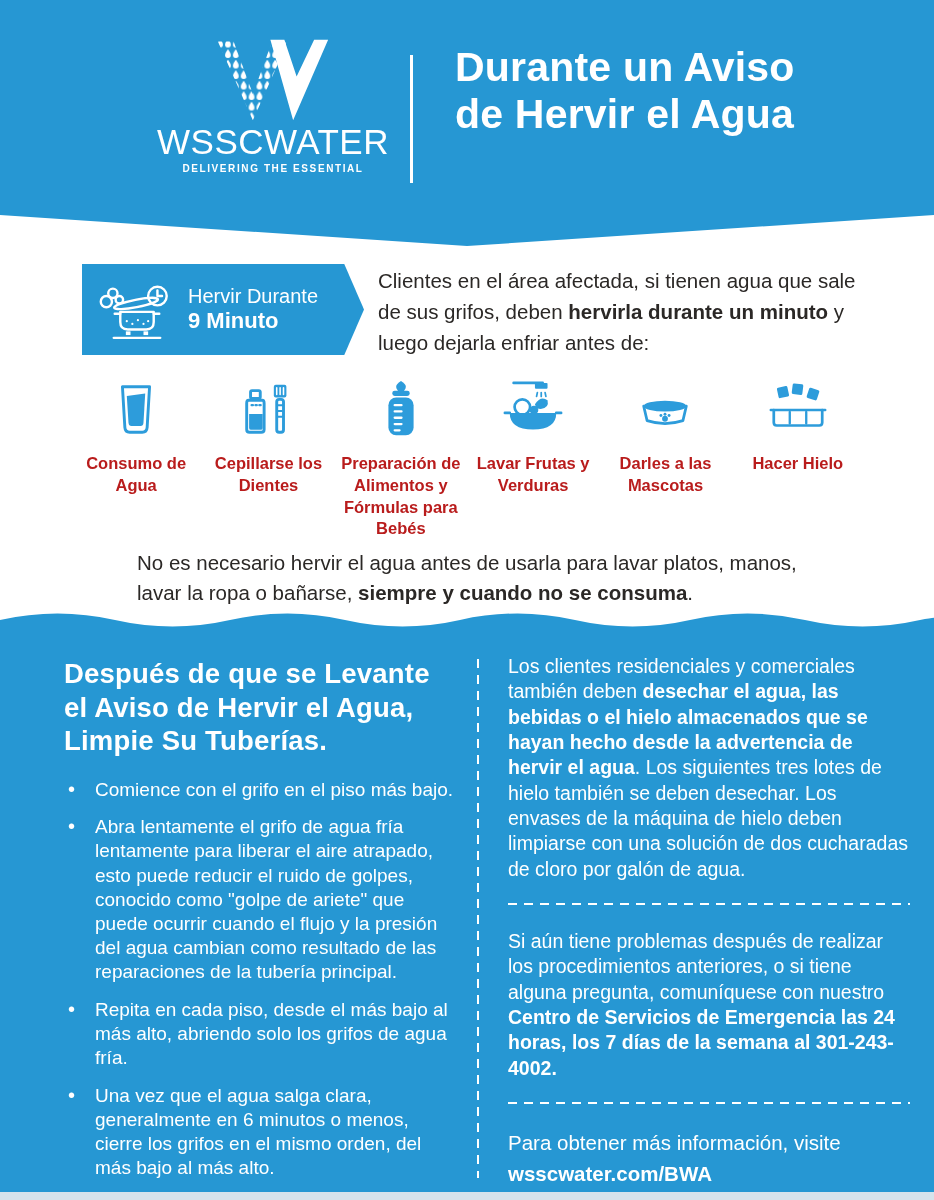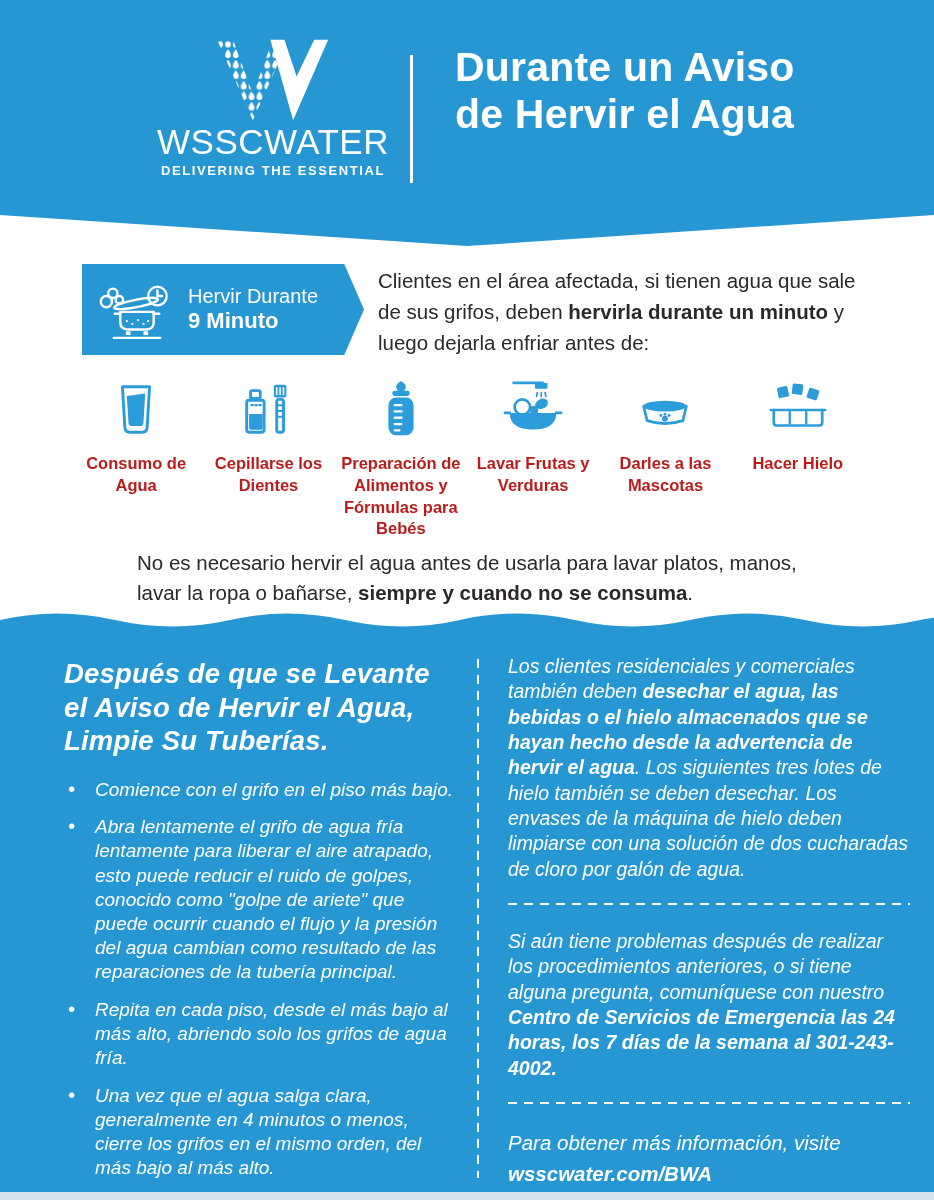--- a/index.html
+++ b/index.html
@@ -10,21 +10,21 @@
     font-family:"Liberation Sans", sans-serif;
   }
   
   .header { position:absolute; top:0; left:0; width:934px; height:213px; background:#2697d3; }
   .header-dip { position:absolute; top:213px; left:0; width:934px; height:33px; display:block; }
   .logo { position:absolute; left:138px; top:38px; width:270px; text-align:center; color:#fff; }
   .logo .w-mark { display:block; margin:0 auto; width:132px; height:84px; }
   .logo-text { font-size:35px; letter-spacing:0.5px; line-height:1; margin-top:2px; }
   .logo-text .wssc { font-weight:400; }
   .logo-text .water { font-weight:400; }
-  .logo-tagline { font-size:13px; font-weight:700; letter-spacing:1.6px; margin-top:4px; }
+  .logo-tagline { font-size:10px; font-weight:700; letter-spacing:1.6px; margin-top:4px; }
   .header-divider { position:absolute; left:410px; top:55px; width:2.5px; height:128px; background:#ffffff; }
   .title { position:absolute; left:455px; top:44px; width:345px; color:#ffffff;
            font-size:41px; font-weight:700; line-height:1.15; letter-spacing:0.2px; }
   
   .banner { position:absolute; left:82px; top:264px; width:282px; height:91px; background:#2697d3;
             clip-path:polygon(0 0, 93% 0, 100% 50%, 93% 100%, 0 100%);
             display:flex; align-items:center; padding-left:16px; gap:12px; color:#fff; }
   .banner .pot-icon { width:78px; height:62px; flex:0 0 auto; }
   .banner-line1 { display:block; font-size:20px; line-height:1.2; }
   .banner-line2 { display:block; font-size:22px; font-weight:700; line-height:1.2; }
@@ -33,21 +33,21 @@
   .intro b, .note b { font-weight:700; }
   .uses { position:absolute; left:70px; top:378px; width:794px; display:flex; align-items:flex-start; }
   .use-item { flex:1 1 0; text-align:center; padding:0 5px; }
   .use-item svg { width:62px; height:64px; display:block; margin:0 auto; }
   .use-label { margin-top:11px; font-size:16.5px; font-weight:700; color:#b91c1c; line-height:1.32; }
   .note { position:absolute; left:137px; top:548px; width:660px; 
           color:#2b2826; font-size:20.5px; line-height:1.45; }
   
   .bottom { position:absolute; left:0; top:604px; width:934px; height:596px; }
   .wave { position:absolute; top:0; left:0; width:934px; height:30px; display:block; }
-  .bottom-body { position:absolute; top:29px; left:0; right:0; bottom:8px; background:#2697d3; color:#fff;font-style:italic; }
+  .bottom-body { position:absolute; top:29px; left:0; right:0; bottom:8px; background:#2697d3; color:#fff; }
   .footer-strip { position:absolute; left:0; right:0; bottom:0; height:8px; background:#d6e3ec; }
   .col-left { position:absolute; left:64px; top:24px; width:394px; }
   .col-left h2 { font-size:27.5px; font-weight:700; line-height:1.22; letter-spacing:0.2px; }
   .flush-list { list-style:none; margin-top:20px; }
   .flush-list li { position:relative; padding-left:31px; font-size:19px; line-height:1.27;
                    margin-bottom:13.5px; }
   .flush-list li::before { content:"\2022"; position:absolute; left:4px; top:-1px; font-size:20px; }
   .v-divider { position:absolute; left:477px; top:26px; bottom:14px; width:2px;
                background:repeating-linear-gradient(180deg,#ffffff 0 9px,transparent 9px 16px); }
   .col-right { position:absolute; left:508px; top:21px; width:402px; font-size:19.5px; line-height:1.3; }
@@ -192,21 +192,21 @@
       <path d="M0,16 q57.5,-13 115,0 q57.5,13 115,0 q57.5,-13 115,0 q57.5,13 115,0 q57.5,-13 115,0 q57.5,13 115,0 q57.5,-13 115,0 q57.5,13 115,0 q20,-4 14,-1 L934,30 L0,30 Z" fill="#2697d3"></path>
     </svg>
     <div class="bottom-body">
 
       <div class="col-left">
         <h2>Después de que se Levante el Aviso de Hervir el Agua, Limpie Su Tuberías.</h2>
         <ul class="flush-list">
           <li>Comience con el grifo en el piso más bajo.</li>
           <li>Abra lentamente el grifo de agua fría lentamente para liberar el aire atrapado, esto puede reducir el ruido de golpes, conocido como "golpe de ariete" que puede ocurrir cuando el flujo y la presión del agua cambian como resultado de las reparaciones de la tubería principal.</li>
           <li>Repita en cada piso, desde el más bajo al más alto, abriendo solo los grifos de agua fría.</li>
-          <li>Una vez que el agua salga clara, generalmente en 4 minutos o menos, cierre los grifos en el mismo orden, del más bajo al más alto.</li>
+          <li>Una vez que el agua salga clara, generalmente en 6 minutos o menos, cierre los grifos en el mismo orden, del más bajo al más alto.</li>
           <li>También debe limpiar la líneade agua del refrigerador.</li>
         </ul>
       </div>
 
       <div class="v-divider"></div>
 
       <div class="col-right">
         <p><span>Los clientes residenciales y comerciales también deben </span><b>desechar el agua, las bebidas o el hielo almacenados que se hayan hecho desde la advertencia de hervir el agua</b><span>. Los siguientes tres lotes de hielo también se deben desechar. Los envases de la máquina de hielo deben limpiarse con una solución de dos cucharadas de cloro por galón de agua.</span></p>
         <div class="h-divider"></div>
         <p><span>Si aún tiene problemas después de realizar los procedimientos anteriores, o si tiene alguna pregunta, comuníquese con nuestro </span><b>Centro de Servicios de Emergencia las 24 horas, los 7 días de la semana al 301-243-4002.</b></p>

